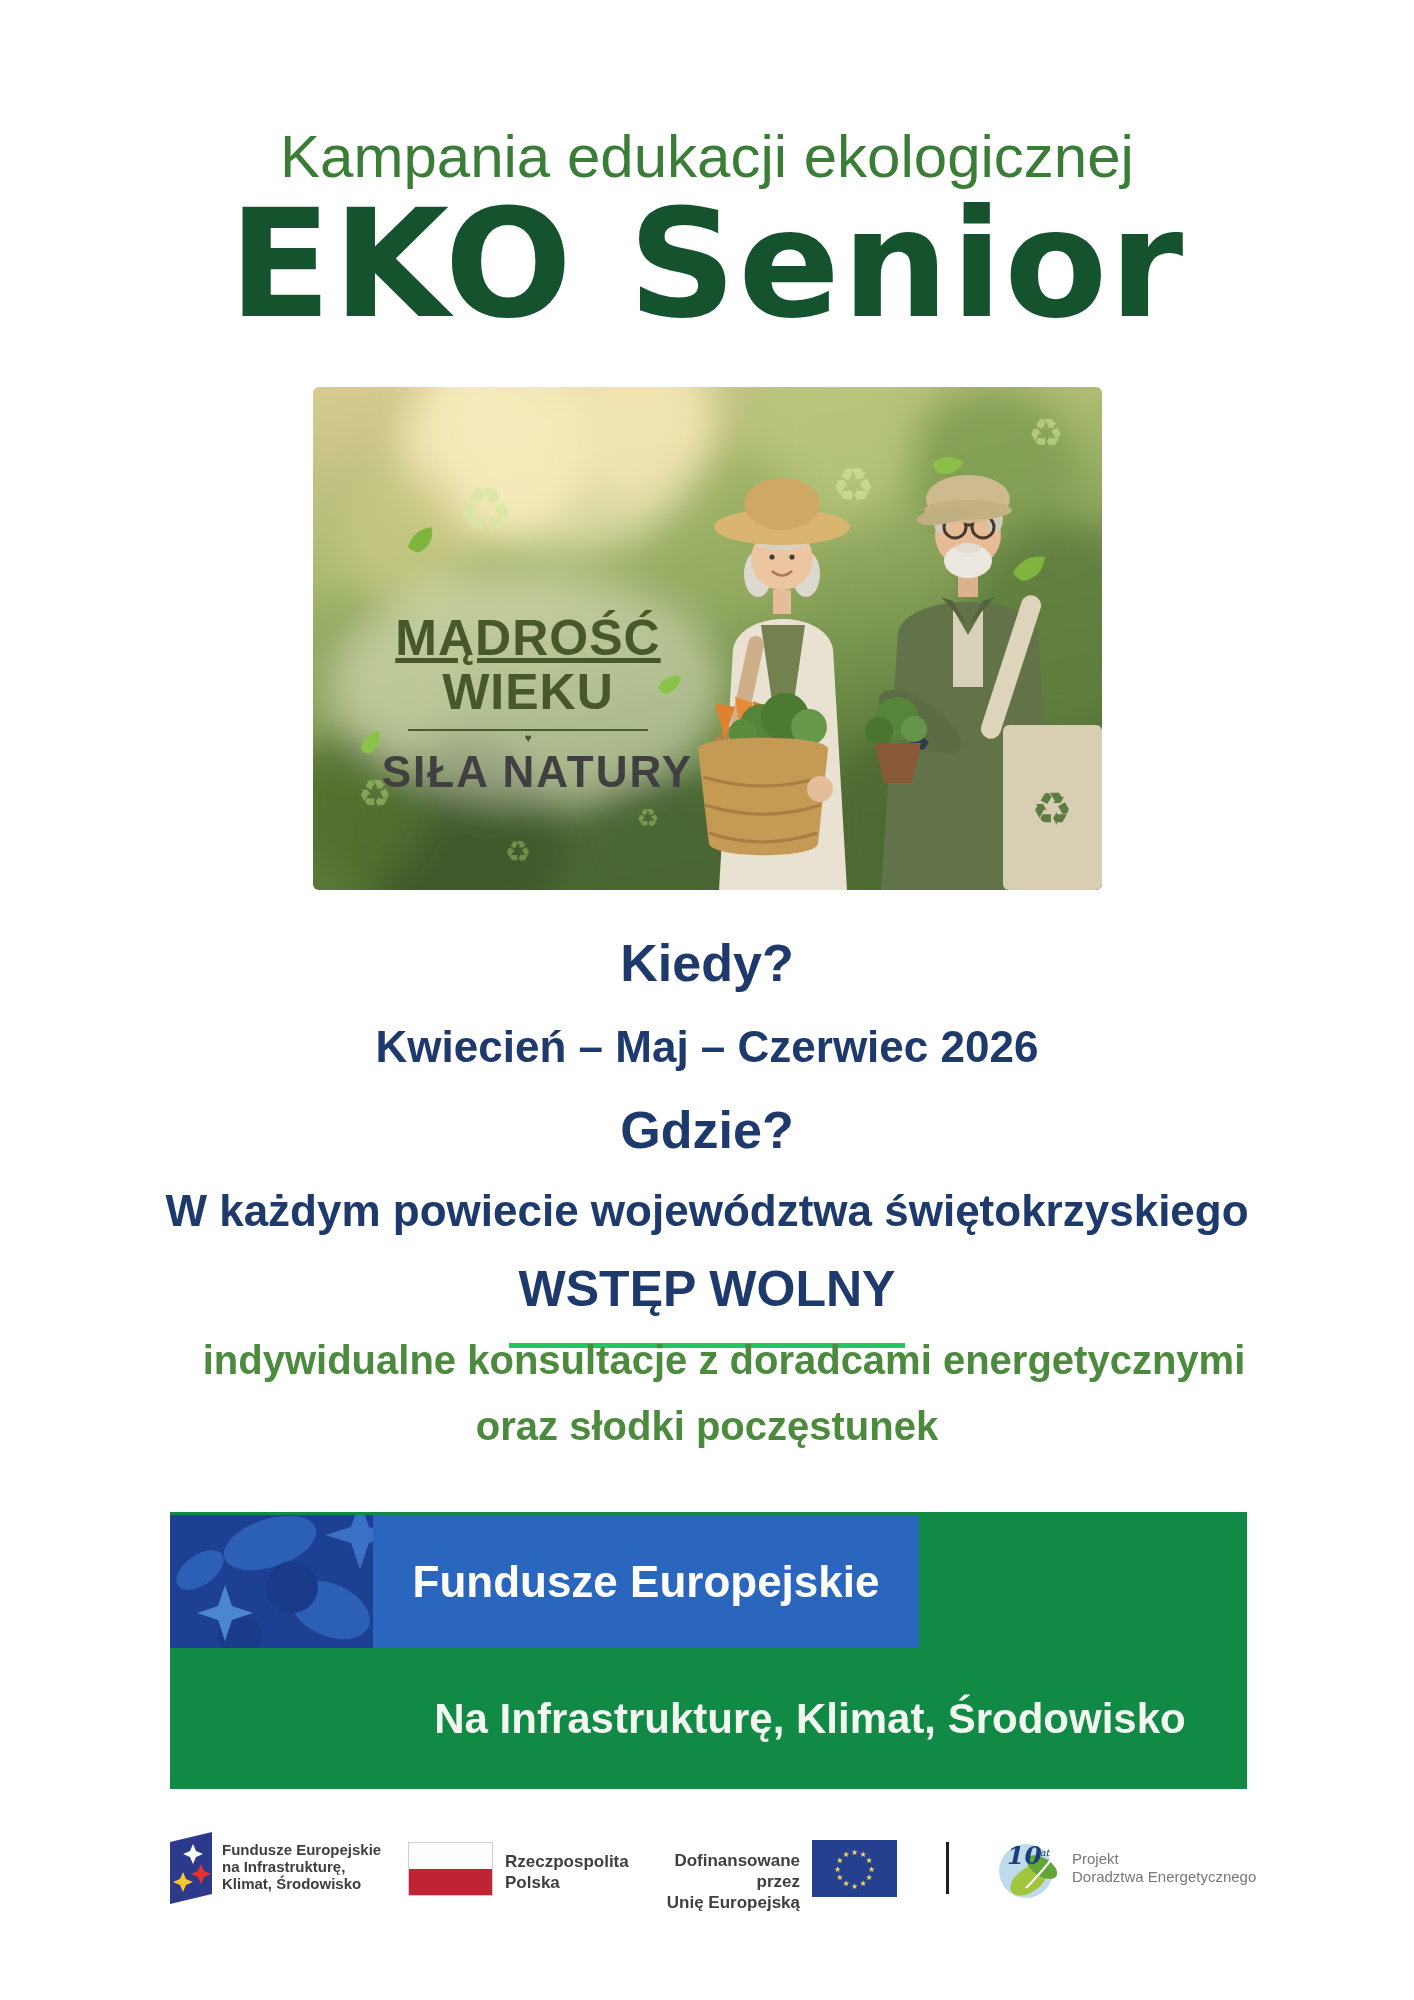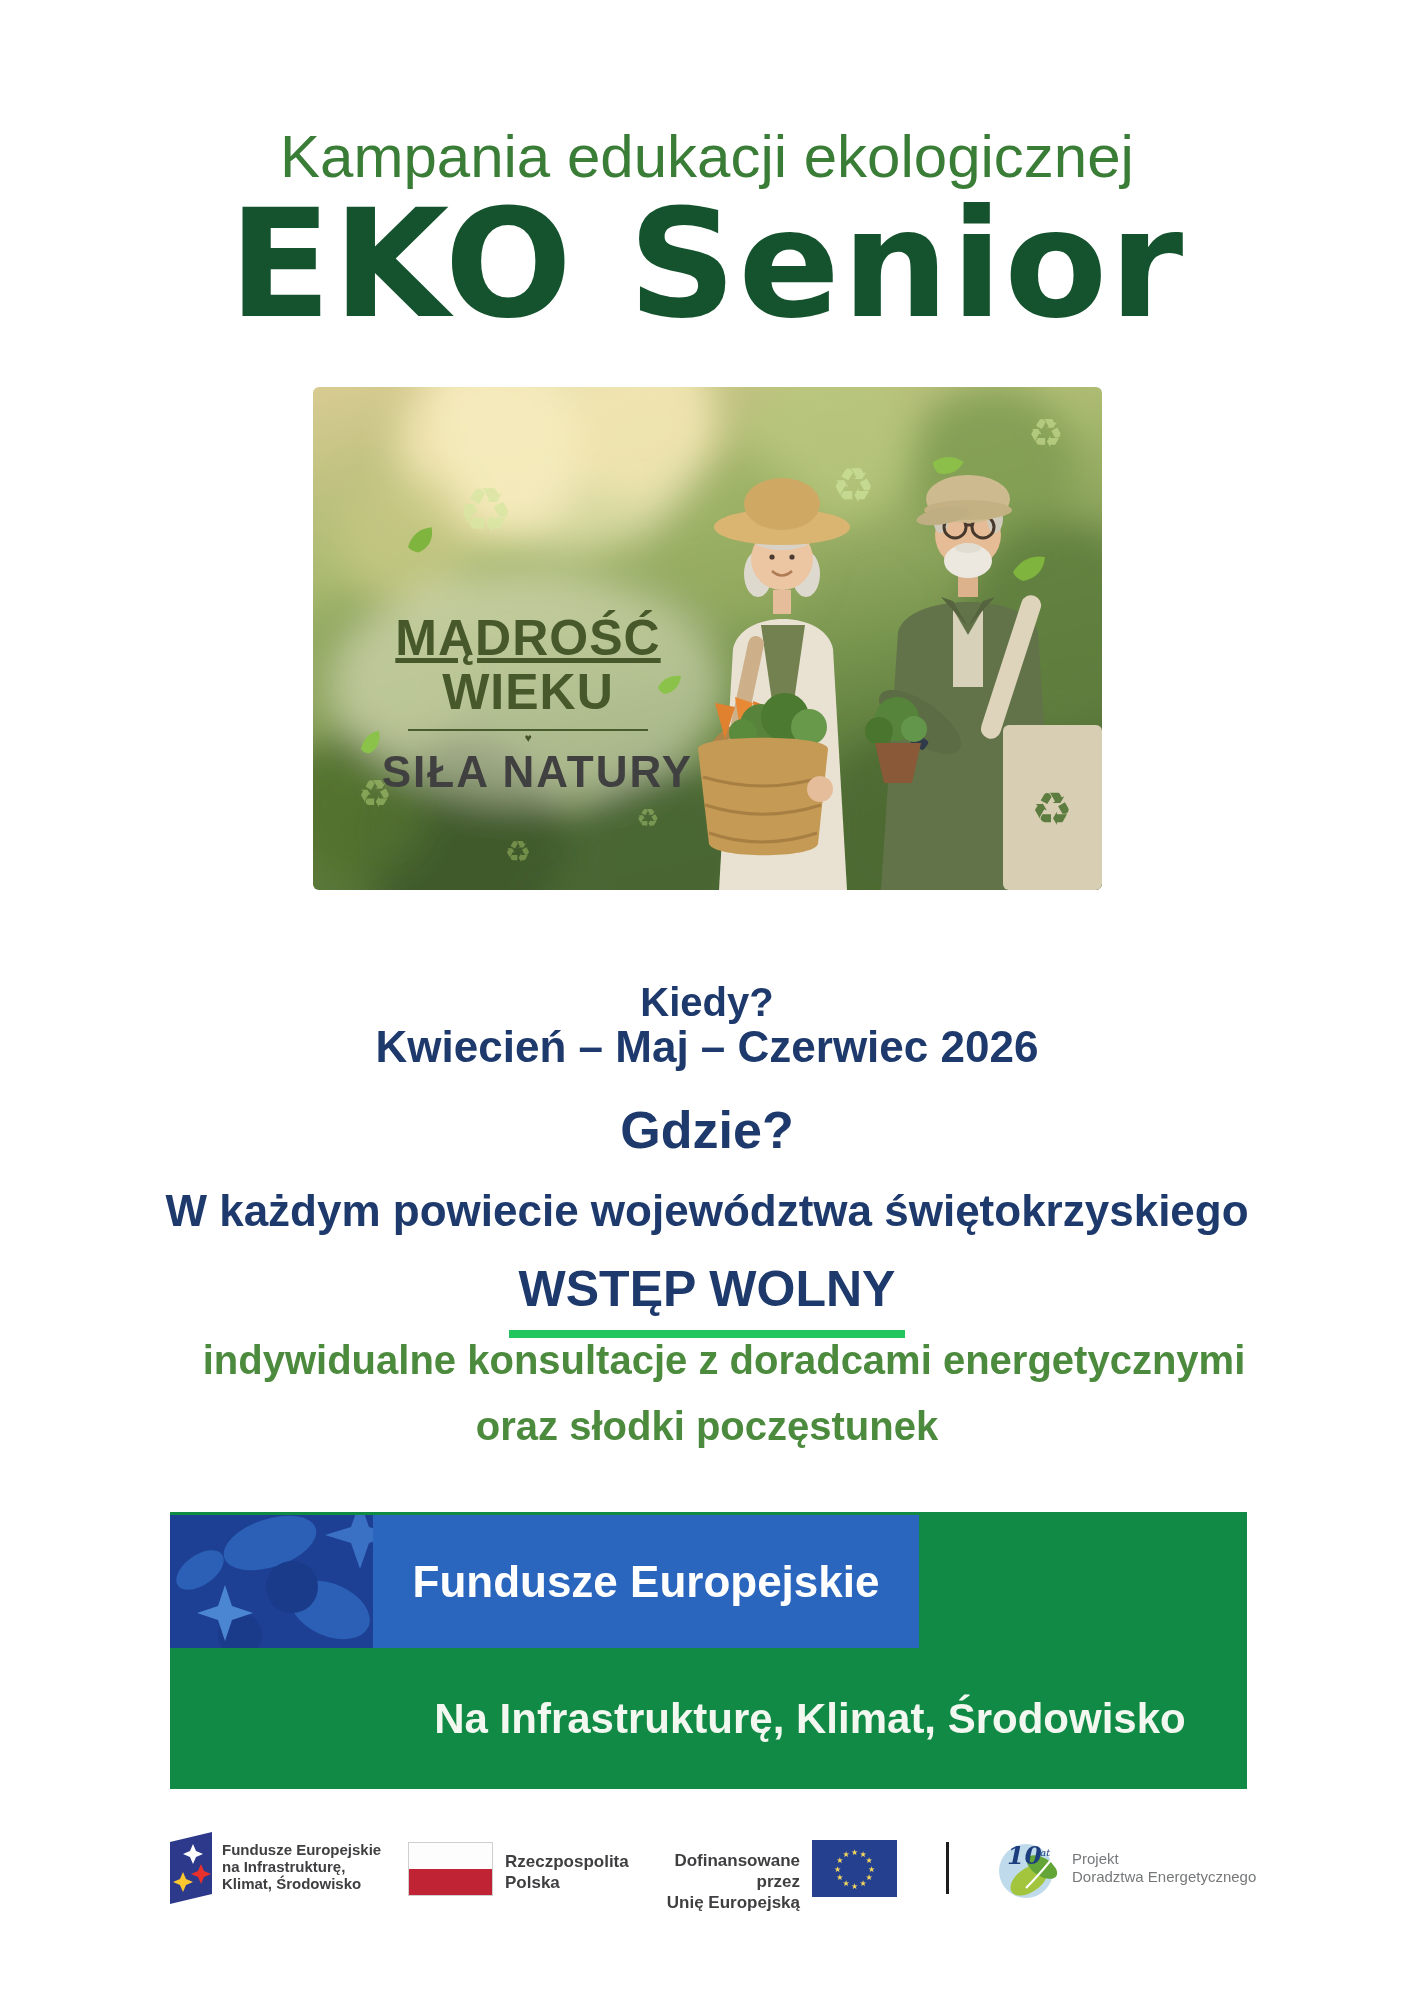--- a/index.html
+++ b/index.html
@@ -20,26 +20,26 @@
        font-weight:700;letter-spacing:1px;}
   .ovl1{top:222px;font-size:50px;text-decoration:underline;}
   .ovl2{top:276px;font-size:50px;}
   .ovdiv{position:absolute;left:95px;top:342px;width:240px;border-top:2px solid #4a5b2d;}
   .ovheart{position:absolute;left:50px;top:344px;width:330px;text-align:center;
            font-size:12px;color:#44552a;}
   .ovl3{top:360px;font-size:44px;color:#404040;letter-spacing:2px;text-align:right;}
 
   
   .h-navy{font-weight:700;color:#1e3a6d;}
-  .when-h{top:980px;font-size:40px;}
+  .when-h{top:933px;font-size:52px;}
   .when-t{top:1022px;font-size:44px;}
   .where-h{top:1100px;font-size:52px;}
   .where-t{top:1186px;font-size:44px;}
   .free{top:1260px;font-size:50px;}
-  .free span{display:inline-block;border-bottom:8px solid #22c55e;padding:0 10px 12px 10px;}
+  .free span{display:inline-block;border-bottom:5px solid #22c55e;padding:0 10px 25px 10px;}
   .perk{font-weight:700;color:#4c8b3e;}
   .perk1{top:1338px;font-size:40px;padding-left:17px;}
   .perk2{top:1404px;font-size:40px;}
 
   
   .banner{left:170px;top:1512px;width:1077px;height:277px;background:#108a45;}
   .b-navy{position:absolute;left:0;top:3px;width:203px;height:133px;}
   .b-blue{position:absolute;left:203px;top:3px;width:546px;height:133px;background:#2a66bd;
           color:#fff;font-weight:700;font-size:44px;line-height:133px;text-align:center;}
   .b-green-txt{position:absolute;left:203px;top:136px;width:874px;height:141px;color:#f2f7ef;

